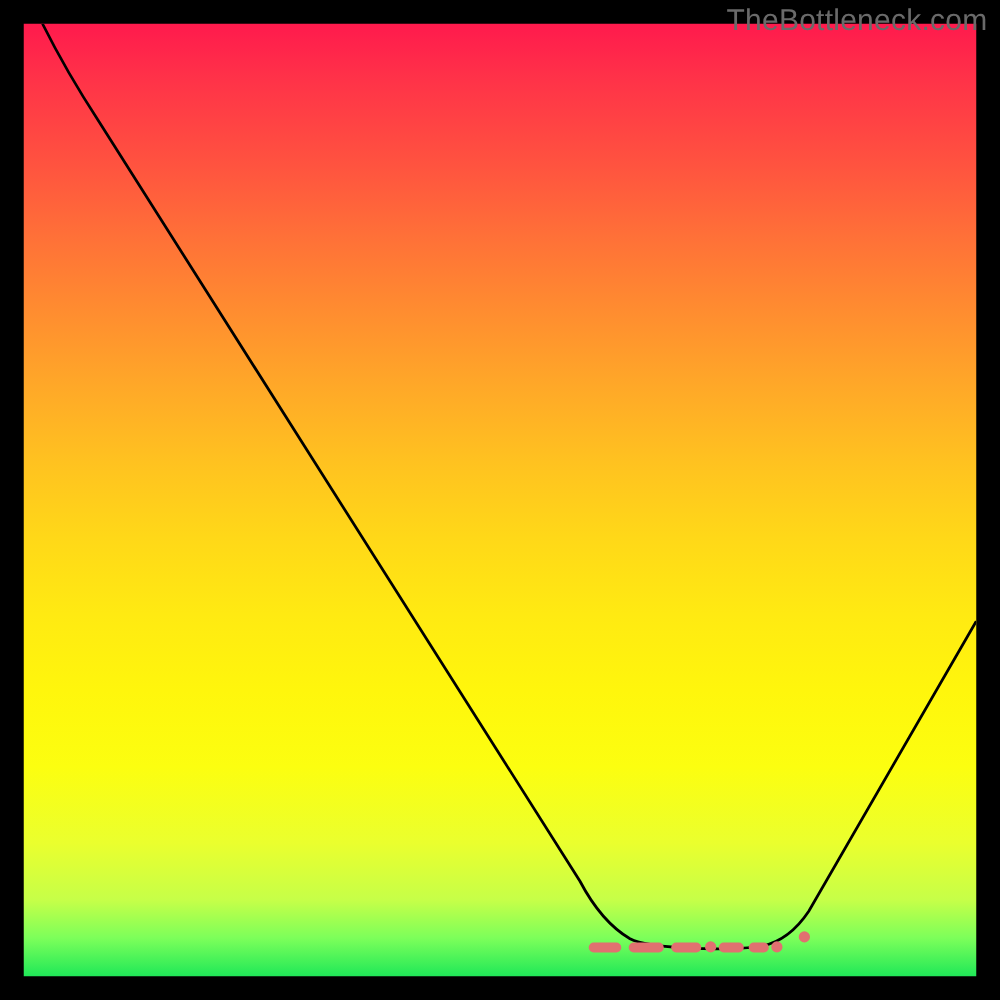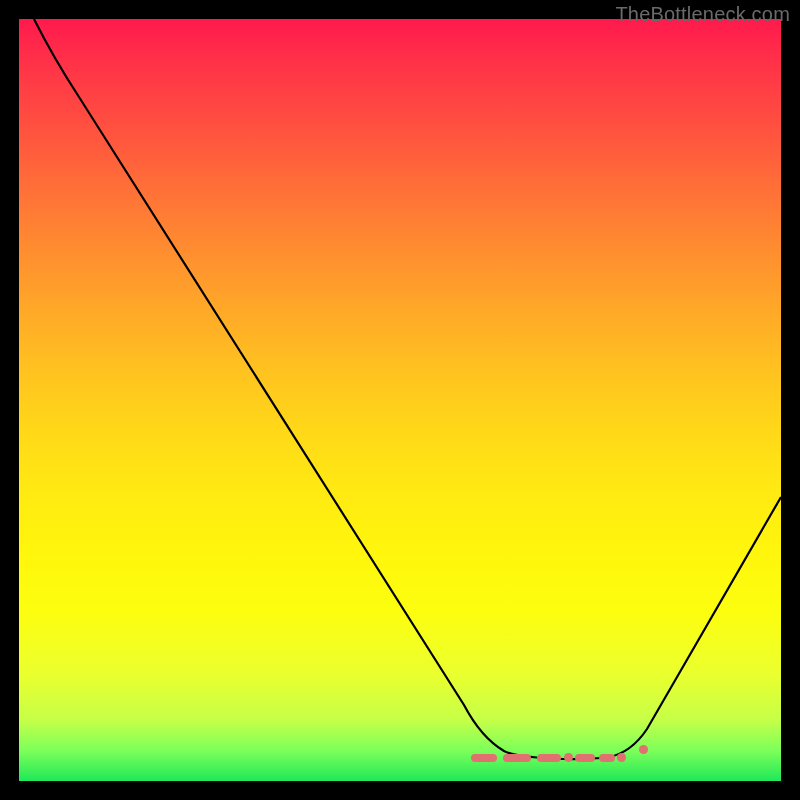--- a/index.html
+++ b/index.html
@@ -33,21 +33,21 @@
       #c6ff48 92%,
       #7cff5a 96%,
       #20e858 100%
     );
   }
   .watermark {
     position: absolute;
     top: 3px;
     right: 10px;
     color: #6a6a6a;
-    font-size: 20px;
+    font-size: 24px;
     letter-spacing: 0.2px;
     font-weight: 500;
   }
   svg.curve {
     position: absolute;
     left: 0;
     top: 0;
     width: 762px;
     height: 762px;
   }

